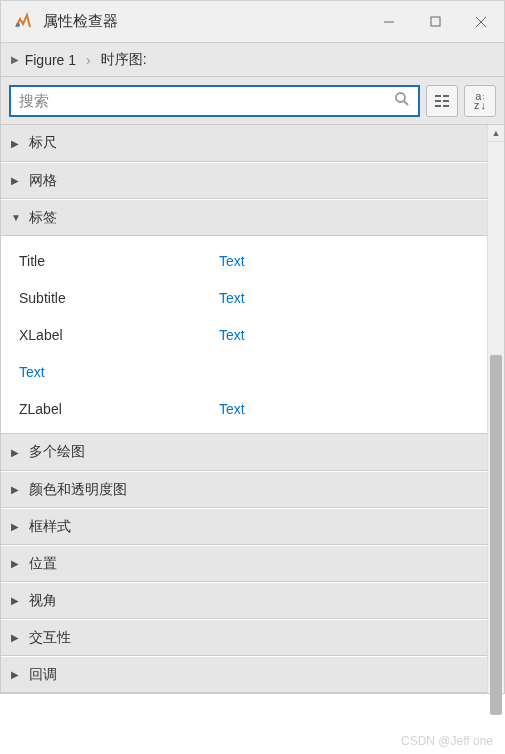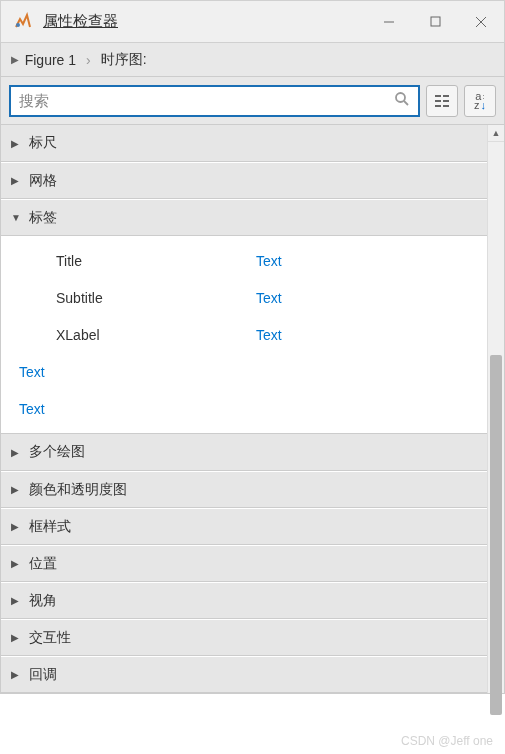--- a/index.html
+++ b/index.html
@@ -1,20 +1,20 @@
 <!DOCTYPE html>
 <html><head>
   <meta charset="utf-8">
   <style>
     * { box-sizing: border-box; margin: 0; padding: 0; font-family: "Microsoft YaHei", Arial, sans-serif; }
     body { width: 505px; height: 754px; background: #fff; overflow: hidden; position: relative; }
     
     .titlebar { height: 42px; display: flex; align-items: center; background: #f0f0f0; border: 1px solid #d0d0d0; border-bottom: none; }
     .titlebar-icon { width: 20px; height: 20px; margin-left: 12px; margin-right: 10px; }
-    .titlebar-text { flex: 1; font-size: 15px; color: #333; text-decoration: underline; }
+    .titlebar-text { flex: 1; font-size: 15px; color: #333; }
     .win-btn { width: 46px; height: 42px; display: flex; align-items: center; justify-content: center; color: #666; cursor: pointer; }
     
     .breadcrumb { height: 35px; display: flex; align-items: center; padding: 0 10px; background: #e8e8e8; border: 1px solid #ccc; border-top: 1px solid #d0d0d0; font-size: 14px; color: #333; }
     .bc-tri { font-size: 10px; color: #666; margin-right: 6px; }
     .bc-chev { color: #999; margin: 0 10px; font-size: 14px; }
     
     .search-row { height: 48px; display: flex; align-items: center; padding: 8px; background: #e8e8e8; border-left: 1px solid #ccc; border-right: 1px solid #ccc; border-bottom: 1px solid #ccc; gap: 6px; justify-content: flex-end; }
     .search-box { flex: 1; height: 32px; border: 2px solid #1a6fb5; background: #fff; display: flex; align-items: center; padding: 0 8px; }
     .search-input { flex: 1; border: none; outline: none; font-size: 15px; color: #333; background: transparent; }
     .search-input::placeholder { color: #888; }
@@ -26,21 +26,21 @@
     .scrollbar-track { width: 17px; background: #f0f0f0; border-left: 1px solid #ddd; position: relative; }
     .scroll-arrow-up { height: 17px; display: flex; align-items: center; justify-content: center; color: #666; font-size: 9px; border-bottom: 1px solid #ddd; }
     .scroll-thumb { position: absolute; left: 2px; right: 2px; background: #b8b8b8; border-radius: 2px; }
     
     .section-header { height: 37px; display: flex; align-items: center; padding: 0 10px; background: #e6e6e6; border-bottom: 1px solid #ccc; font-size: 14px; color: #333; cursor: pointer; }
     .section-header + .section-header { border-top: 1px solid #fff; }
     .section-tri { font-size: 10px; color: #555; margin-right: 8px; width: 10px; }
     
     .props { background: #fff; border-bottom: 1px solid #ccc; padding: 6px 0; }
     .prop-row { display: flex; align-items: center; height: 37px; padding: 0 18px; }
-    .prop-name { width: 200px; font-size: 14px; color: #333; margin-left: 37px; }
+    .prop-name { width: 200px; font-size: 14px; color: #333; }
     .prop-val { font-size: 14px; }
     .prop-val.link { color: #0076d1; cursor: pointer; }
     .prop-val.empty { color: #333; }
     
     .watermark { position: absolute; right: 12px; bottom: 6px; font-size: 12px; color: #d3d3d3; font-family: Liberation Sans, sans-serif; }
   </style>
 </head>
 <body>
 
 <div class="titlebar">
@@ -136,20 +136,21 @@
         <span class="prop-val link">Text</span>
       </div>
       <div class="prop-row">
         <span class="prop-name">XLabel</span>
         <span class="prop-val link">Text</span>
       </div>
       <div class="prop-row">
         <span class="prop-val link">Text</span>
       </div>
       <div class="prop-row">
+        <span class="prop-name">ZLabel</span>
         <span class="prop-val link">Text</span>
       </div>
     </div>
 
     <div class="section-header">
       <span class="section-tri">▶</span>
       <span>多个绘图</span>
     </div>
 
     <div class="section-header">

